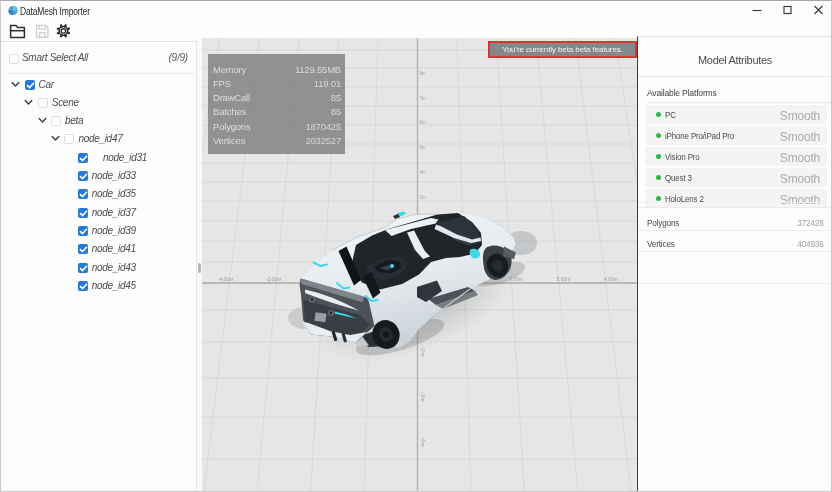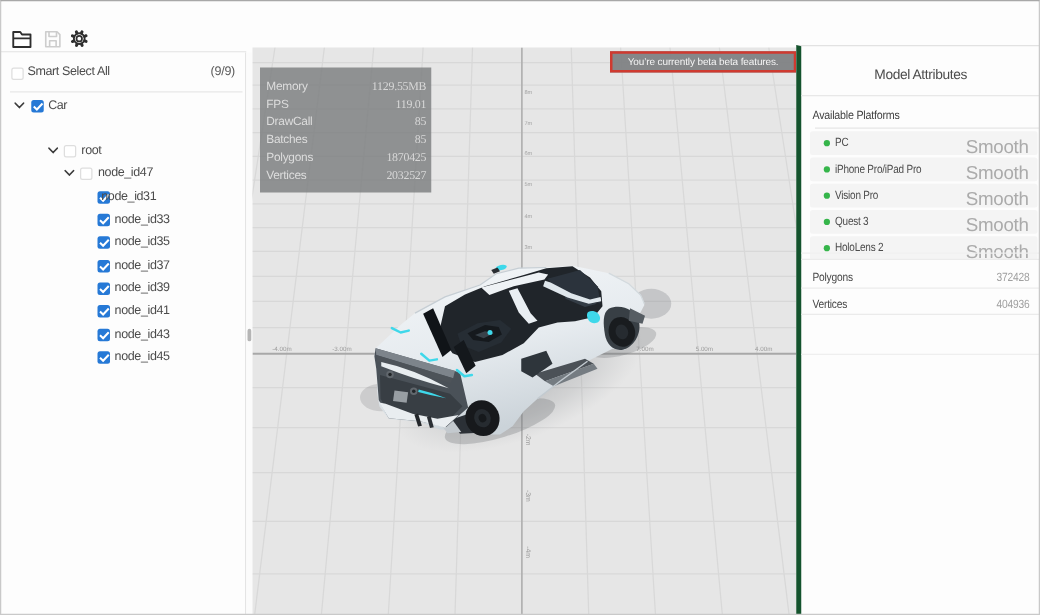--- a/index.html
+++ b/index.html
@@ -12,63 +12,77 @@
   .titlebar { position:absolute; left:0; top:0; width:100%; height:22px; background:#fdfdfd; }
   .appicon { position:absolute; left:8px; top:5px; width:10px; height:11px; }
   .apptitle { position:absolute; left:20px; top:0; height:22px; line-height:23px;
               font-size:10px; letter-spacing:-0.2px; color:#2a2a2a; transform:scaleX(0.85); transform-origin:left center; }
   .winbtns { position:absolute; right:0; top:0; height:22px; }
   
   .toolbar { position:absolute; left:0; top:22px; width:197px; height:20px; background:#fdfdfd;
              border-bottom:1px solid #e2e2e2; }
   
   .leftpanel { position:absolute; left:0; top:42px; width:197px; height:450px; background:#fdfdfd;
-               border-right:1px solid #e4e4e4; }
+               border-right:1px solid #e4e4e4;font-style:italic; }
   .ssa-label { position:absolute; left:22px; top:10px; font-size:10px; letter-spacing:-0.3px; color:#4c4c4c; }
   .ssa-count { position:absolute; right:8px; top:10px; font-size:10px; letter-spacing:-0.2px; color:#5a5a5a; }
   .ssa-sep { position:absolute; left:8px; right:2px; top:31px; height:1px; background:#e8e8e8; }
   .trow { position:absolute; height:18px; left:0; width:100%; }
   .trow .lbl { position:absolute; top:3px; font-size:10px; letter-spacing:-0.3px; color:#4c4c4c; }
   .cb { position:absolute; top:4px; width:10px; height:10px; border-radius:2px; }
   .cb.on { background:#2679d6; }
   .cb.off { background:#fff; border:1px solid #dedede; }
   .cb.on svg { position:absolute; left:1px; top:2px; }
   .chev { position:absolute; top:5px; width:9px; height:7px; }
   .lscroll { position:absolute; left:197px; top:42px; width:5px; height:450px; background:#fbfbfb; }
   .lthumb { position:absolute; left:1px; top:221px; width:3px; height:10px; background:#b5b5b5; border-radius:2px; }
   
   .viewport { position:absolute; left:202px; top:38px; width:435px; height:454px; background:#e6e6e6; }
   .statsbox { position:absolute; left:208px; top:54px; width:137px; height:100px;
               background:rgba(127,129,131,0.85); color:#dddddd; font-size:9.5px; letter-spacing:-0.2px; }
   .statsbox .row { position:absolute; left:5px; right:4px; height:14px; line-height:14px; }
-  .statsbox .v { float:right; color:#d8d8d8;font-family:Liberation Serif, serif; }
+  .statsbox .v { float:right; color:#d8d8d8; }
   .beta { position:absolute; left:488px; top:41px; width:149px; height:17px;
           background:rgba(125,127,129,0.92); border:2px solid #cf3a30; color:#f4f4f4;
           font-size:8px; text-align:center; line-height:13px; letter-spacing:-0.1px; white-space:nowrap; }
   
   .rightpanel { position:absolute; left:637px; top:36px; width:195px; height:456px; background:#fdfdfd;
-                border-top:1px solid #e2e2e2; border-left:4px solid #14532d; }
+                border-top:1px solid #e2e2e2; border-left:1px solid #14532d; }
   .rp-title { position:absolute; left:0; width:100%; top:17px; text-align:center;
               font-size:11px; letter-spacing:-0.3px; color:#4c4c4c; }
   .rp-sep1 { position:absolute; left:0; width:100%; top:39px; height:1px; background:#e8e8e8; }
   .rp-avail { position:absolute; left:9px; top:50px; font-size:9.5px; letter-spacing:-0.2px; color:#3f3f3f; transform:scaleX(0.9); transform-origin:left center; }
   .rp-sep2 { position:absolute; left:11px; right:0; top:65px; height:1px; background:#e6e6e6; }
   .prow { position:absolute; left:7px; width:182px; height:19px; background:#f4f4f4; border-radius:2px; }
   .prow .dot { position:absolute; left:11px; top:7px; width:5px; height:5px; border-radius:50%; background:#35b54a; }
   .prow .nm { position:absolute; left:20px; top:4px; font-size:9.5px; letter-spacing:-0.2px; color:#4c4c4c; transform:scaleX(0.84); transform-origin:left center; }
-  .prow .sm { position:absolute; right:7px; top:4px; font-size:15px; letter-spacing:-0.2px; color:#ababab; }
+  .prow .sm { position:absolute; right:7px; top:4px; font-size:12px; letter-spacing:-0.2px; color:#ababab; }
   .srow { position:absolute; left:0; width:100%; height:21px; border-bottom:1px solid #ebebeb; }
   .srow .k { position:absolute; left:9px; top:4px; font-size:9.5px; letter-spacing:-0.2px; color:#474747; transform:scaleX(0.86); transform-origin:left center; }
   .srow .v { position:absolute; right:8px; top:4px; font-size:9.5px; letter-spacing:-0.2px; color:#a0a0a0; transform:scaleX(0.86); transform-origin:right center; }
 </style>
 </head>
 <body>
 <div class="win">
 <div class="winborder"></div>
 
+  <div class="titlebar">
+    <svg class="appicon" viewBox="0 0 10 11">
+      <circle cx="5" cy="5.5" r="4.6" fill="#4aa4d9"></circle>
+      <path d="M5 0.9 A4.6 4.6 0 0 1 9.6 5.5 L5 5.5 Z" fill="#6cc0e8"></path>
+      <path d="M5 10.1 A4.6 4.6 0 0 1 0.4 5.5 L5 5.5 Z" fill="#2e7cb5"></path>
+      <path d="M2.2 7.8 L5 5.5 L6.5 9.4 Z" fill="#3b92cd"></path>
+    </svg>
+    <div class="apptitle">DataMesh Importer</div>
+    <svg class="winbtns" width="832" height="22" viewBox="0 0 832 22" style="position:absolute;left:0;top:0">
+      <line x1="752.5" y1="10.5" x2="761.5" y2="10.5" stroke="#333" stroke-width="1.1"></line>
+      <rect x="784" y="6.5" width="7" height="7" fill="none" stroke="#333" stroke-width="1.1"></rect>
+      <path d="M814.5 6 L822.5 14 M822.5 6 L814.5 14" stroke="#333" stroke-width="1.1"></path>
+    </svg>
+  </div>
 
   <div class="toolbar">
     <svg width="197" height="20" viewBox="0 0 197 20" style="position:absolute;left:0;top:0">
 
       <g fill="none" stroke="#2e2e2e" stroke-width="1.5" stroke-linejoin="round">
         <path d="M10.6 15.6 L10.6 3.6 L16.2 3.6 L17.6 5.6 L24.4 5.6 L24.4 15.6 Z"></path>
         <line x1="10.6" y1="8.7" x2="24.4" y2="8.7"></line>
       </g>
 
       <g fill="none" stroke="#cdcdcd" stroke-width="1.3" stroke-linejoin="round">
@@ -102,41 +116,48 @@
         <svg class="chev" style="left:11.0px" viewBox="0 0 9 7">
           <path d="M1.2 1.6 L4.5 5 L7.8 1.6" fill="none" stroke="#3c3c3c" stroke-width="1.4" stroke-linecap="round" stroke-linejoin="round"></path>
         </svg>
         <div class="cb on" style="left:24.5px">
           <svg width="9" height="7" viewBox="0 0 9 7">
             <path d="M1 3.2 L3.5 5.6 L8 0.8" fill="none" stroke="#fff" stroke-width="1.6"></path>
           </svg>
         </div>
         <div class="lbl" style="left:38.5px">Car</div>
       </div>
+    <div class="trow" style="top:52px">
+        <svg class="chev" style="left:24.3px" viewBox="0 0 9 7">
+          <path d="M1.2 1.6 L4.5 5 L7.8 1.6" fill="none" stroke="#3c3c3c" stroke-width="1.4" stroke-linecap="round" stroke-linejoin="round"></path>
+        </svg>
+        <div class="cb off" style="left:37.8px"></div>
+        <div class="lbl" style="left:51.8px">Scene</div>
+      </div>
     <div class="trow" style="top:70px">
         <svg class="chev" style="left:37.6px" viewBox="0 0 9 7">
           <path d="M1.2 1.6 L4.5 5 L7.8 1.6" fill="none" stroke="#3c3c3c" stroke-width="1.4" stroke-linecap="round" stroke-linejoin="round"></path>
         </svg>
         <div class="cb off" style="left:51.1px"></div>
-        <div class="lbl" style="left:65.1px">root</div>
+        <div class="lbl" style="left:65.1px">beta</div>
       </div>
     <div class="trow" style="top:88px">
         <svg class="chev" style="left:50.9px" viewBox="0 0 9 7">
           <path d="M1.2 1.6 L4.5 5 L7.8 1.6" fill="none" stroke="#3c3c3c" stroke-width="1.4" stroke-linecap="round" stroke-linejoin="round"></path>
         </svg>
         <div class="cb off" style="left:64.4px"></div>
         <div class="lbl" style="left:78.4px">node_id47</div>
       </div>
     <div class="trow" style="top:107px">
         <div class="cb on" style="left:77.7px">
           <svg width="9" height="7" viewBox="0 0 9 7">
             <path d="M1 3.2 L3.5 5.6 L8 0.8" fill="none" stroke="#fff" stroke-width="1.6"></path>
           </svg>
         </div>
-        <div class="lbl" style="left:81px">node_id31</div>
+        <div class="lbl" style="left:103px">node_id31</div>
       </div>
     <div class="trow" style="top:125px">
         <div class="cb on" style="left:77.7px">
           <svg width="9" height="7" viewBox="0 0 9 7">
             <path d="M1 3.2 L3.5 5.6 L8 0.8" fill="none" stroke="#fff" stroke-width="1.6"></path>
           </svg>
         </div>
         <div class="lbl" style="left:91.7px">node_id33</div>
       </div>
     <div class="trow" style="top:143px">

